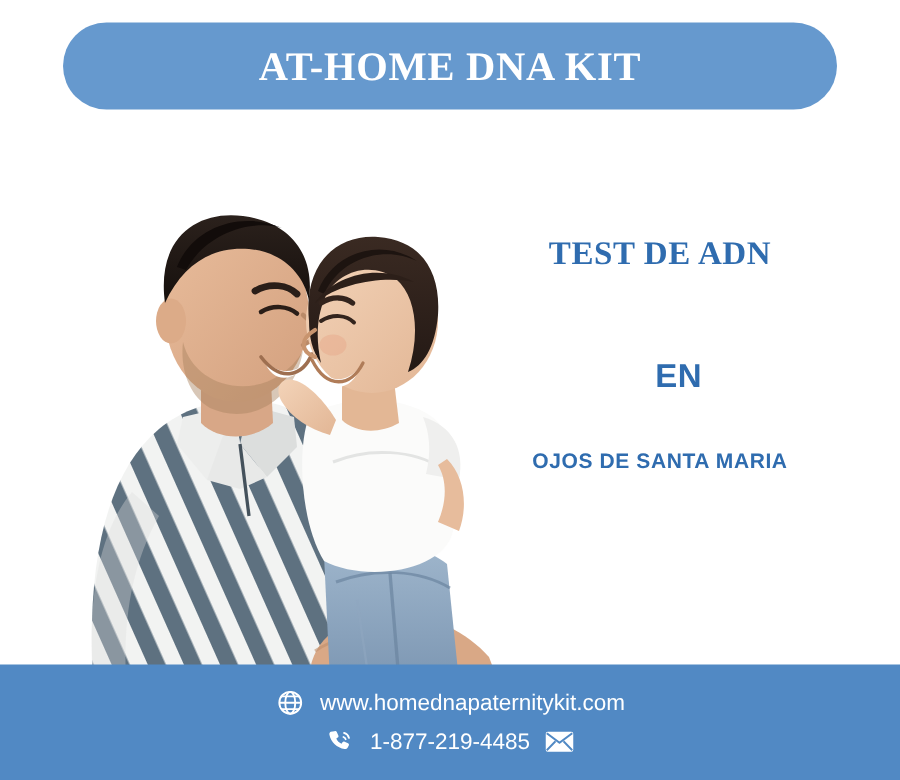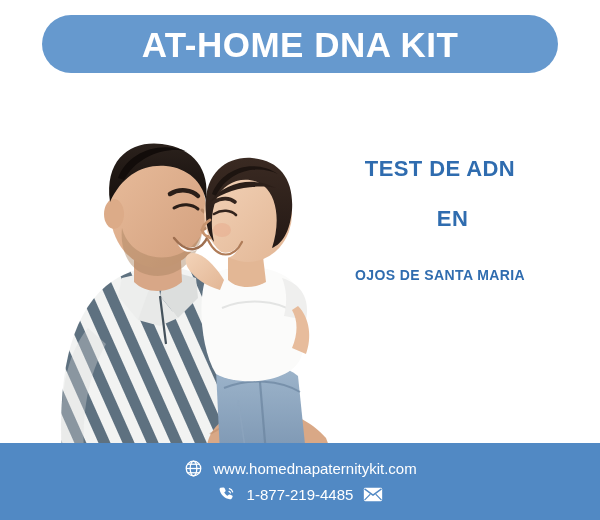--- a/index.html
+++ b/index.html
@@ -26,26 +26,26 @@
     width: 516px;
     height: 58px;
     background: #6699CE;
     border-radius: 29px;
     display: flex;
     align-items: center;
     justify-content: center;
   }
   .banner-title {
     color: #ffffff;
-    font-size: 35px;
+    font-size: 27px;
     font-weight: bold;
     letter-spacing: 0.5px;
     line-height: 1;
     white-space: nowrap;
-    font-family: Liberation Sans, sans-serif;
+    font-family: Liberation Serif, serif;
   }
 
   
   .photo {
     position: absolute;
     left: 10px;
     top: 82px;
     width: 330px;
     height: 372px;
   }
@@ -61,21 +61,21 @@
   }
   .headline-line {
     color: #2F6CAF;
     font-weight: bold;
     font-size: 22px;
     letter-spacing: 0.4px;
     line-height: 1;
     white-space: nowrap;
     font-family: "Liberation Sans", sans-serif;
   }
-  .headline-line.l1 { margin-bottom: 28px; }
+  .headline-line.l1 { margin-bottom: 60px; font-family: Liberation Serif, serif; }
   .headline-line.l2 { margin-bottom: 38px; margin-left: 25px; }
   .headline-line.l3 { font-size: 14px; }
 
   
   .footer {
     position: absolute;
     left: 0;
     bottom: 0;
     width: 600px;
     height: 77px;

